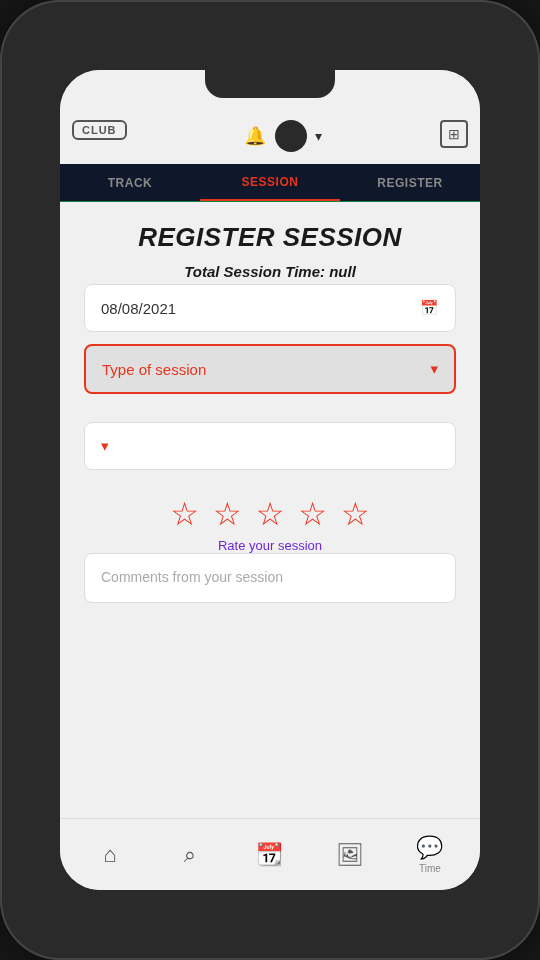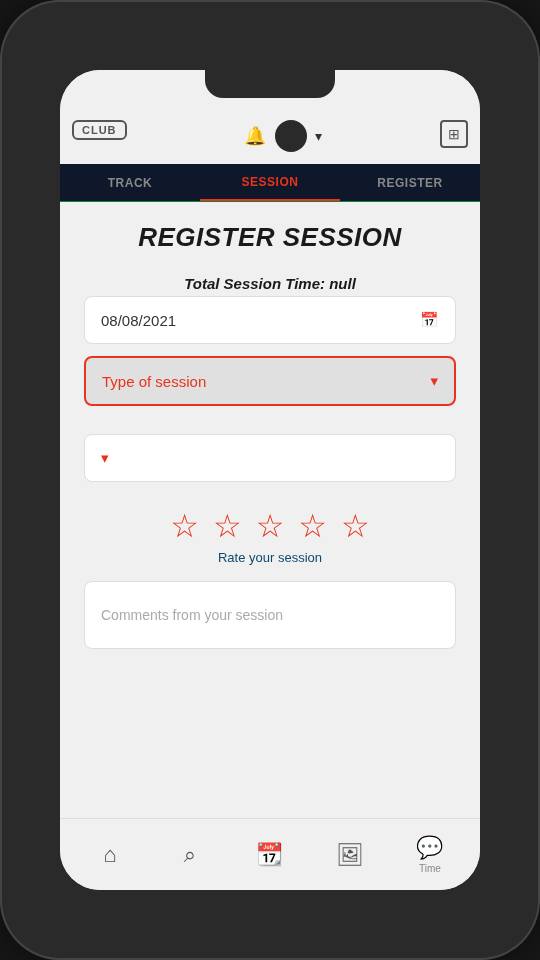--- a/index.html
+++ b/index.html
@@ -151,21 +151,21 @@
       padding: 20px 24px;
       overflow-y: auto;
     }
 
     .page-title {
       font-size: 26px;
       font-weight: 900;
       font-style: italic;
       color: #1a1a1a;
       text-align: center;
-      margin-bottom: 22px;
+      margin-bottom: 10px;
       letter-spacing: 0.5px;
     }
 
     .session-time {
       font-size: 15px;
       font-weight: 700;
       font-style: italic;
       color: #1a1a1a;
       text-align: center;
       margin-bottom: 4px;
@@ -234,29 +234,28 @@
 
     .star {
       font-size: 32px;
       color: #e8341c;
       line-height: 1;
     }
 
     .rate-label {
       text-align: center;
       font-size: 13px;
-      color: #0c4a6e;
-      margin-bottom: 16px;
+      color: #6d28d9;
     }
 
     .comment-field {
       background: #fff;
       border: 1px solid #ddd;
       border-radius: 8px;
-      padding: 24px 16px;
+      padding: 14px 16px;
       min-height: 50px;
     }
 
     .comment-field span {
       font-size: 14px;
       color: #aaa;
     }
 
     
     .bottom-nav {

